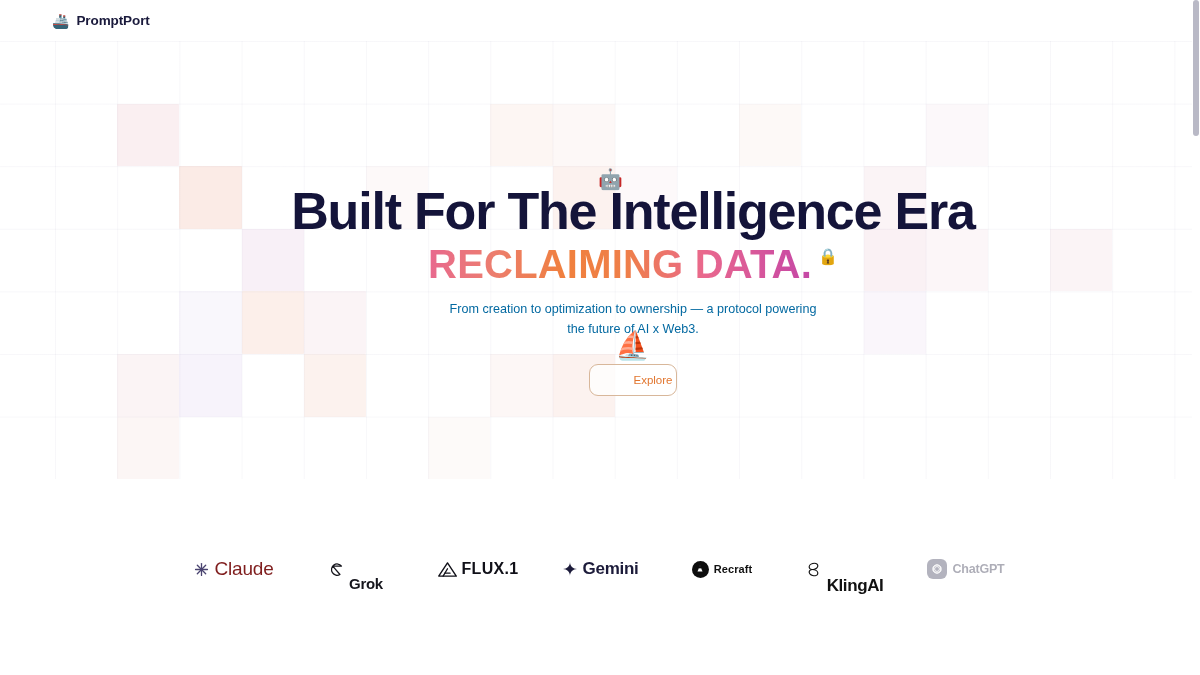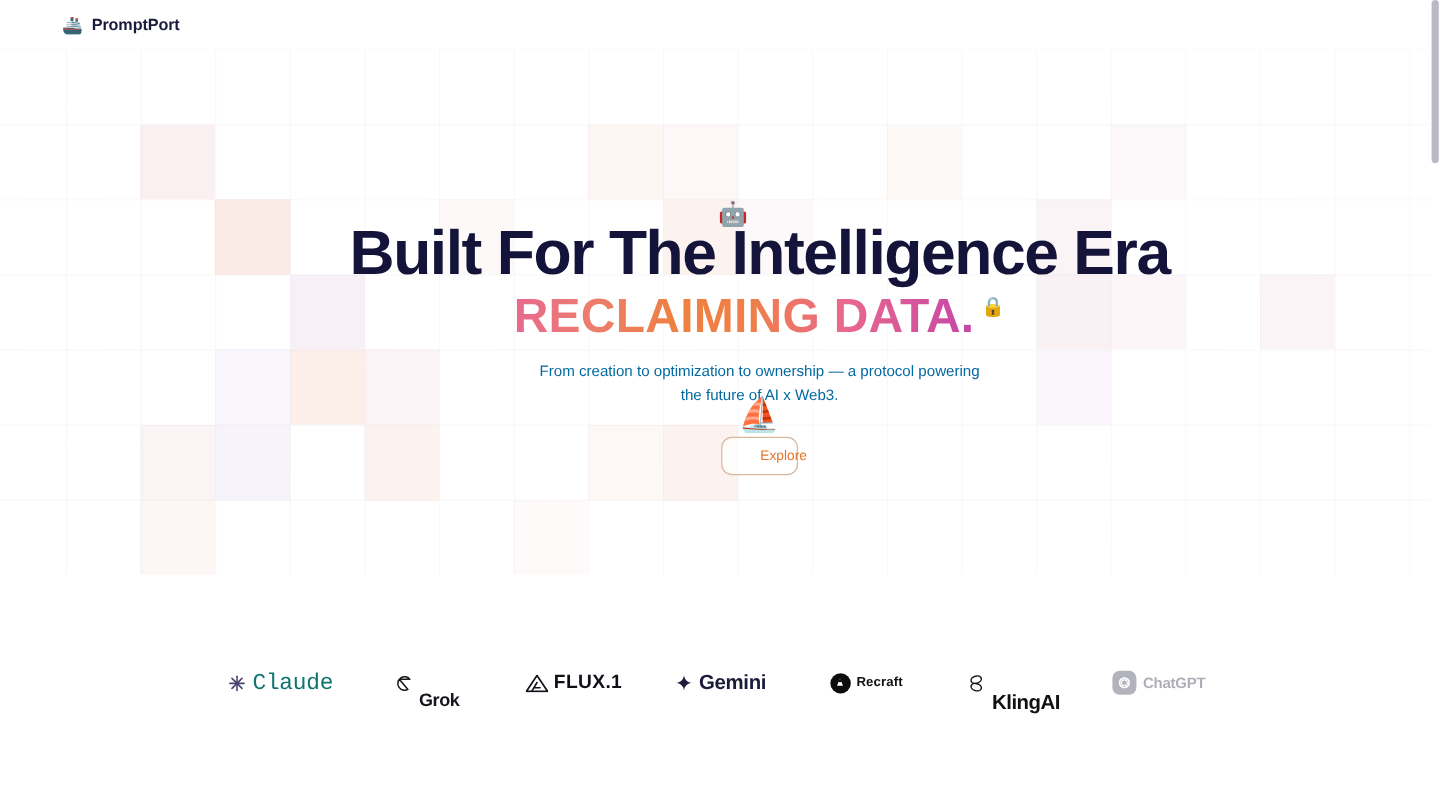--- a/index.html
+++ b/index.html
@@ -110,21 +110,21 @@
     display: flex; flex-direction: column; align-items: center;
     pointer-events: auto;
   }
   #boat-emoji {
     position: absolute;
     top: -32px; left: 50%;
     transform: translateX(-50%);
     font-size: 28px; line-height: 1;
   }
   #explore-btn {
-    width: 64px; height: 32px;
+    width: 88px; height: 32px;
     border: 1px solid #d8b79a;
     border-radius: 9px;
     background: rgba(255,255,255,0.72);
     color: #e2762f;
     font-size: 11.5px;
     font-family: "Liberation Sans", sans-serif;
     display: flex; align-items: center; justify-content: center;
     cursor: pointer;
     padding-left: 40px;
   }
@@ -140,21 +140,21 @@
   .logo-item {
     display: flex; align-items: center; justify-content: center;
     gap: 5px;
     width: 122px;
     cursor: pointer;
   }
   .logo-label { font-size: 15px; white-space: nowrap; }
   .logo-mark { display: flex; align-items: center; }
 
   
-  .l-claude .logo-label { font-family: Liberation Mono, monospace; font-size: 19px; color: #0f766e; letter-spacing: -0.2px; }
+  .l-claude .logo-label { font-family: Liberation Sans, sans-serif; font-size: 19px; color: #7f1d1d; letter-spacing: -0.2px; }
   
   .l-grok .logo-label { font-size: 15px; font-weight: bold; color: #15151c; letter-spacing: -0.3px; margin-top: 28px; }
   
   .l-flux .logo-label { font-size: 16px; font-weight: bold; color: #101018; letter-spacing: 0.3px; }
   
   .l-gemini .logo-label { font-size: 17px; font-weight: bold; color: #1c1b3a; letter-spacing: -0.3px; }
   
   .l-recraft .logo-label { font-size: 11px; font-weight: bold; color: #111; letter-spacing: 0.1px; }
   
   .l-kling .logo-label { font-size: 17px; font-weight: bold; color: #111; letter-spacing: -0.4px; margin-top: 34px; }

